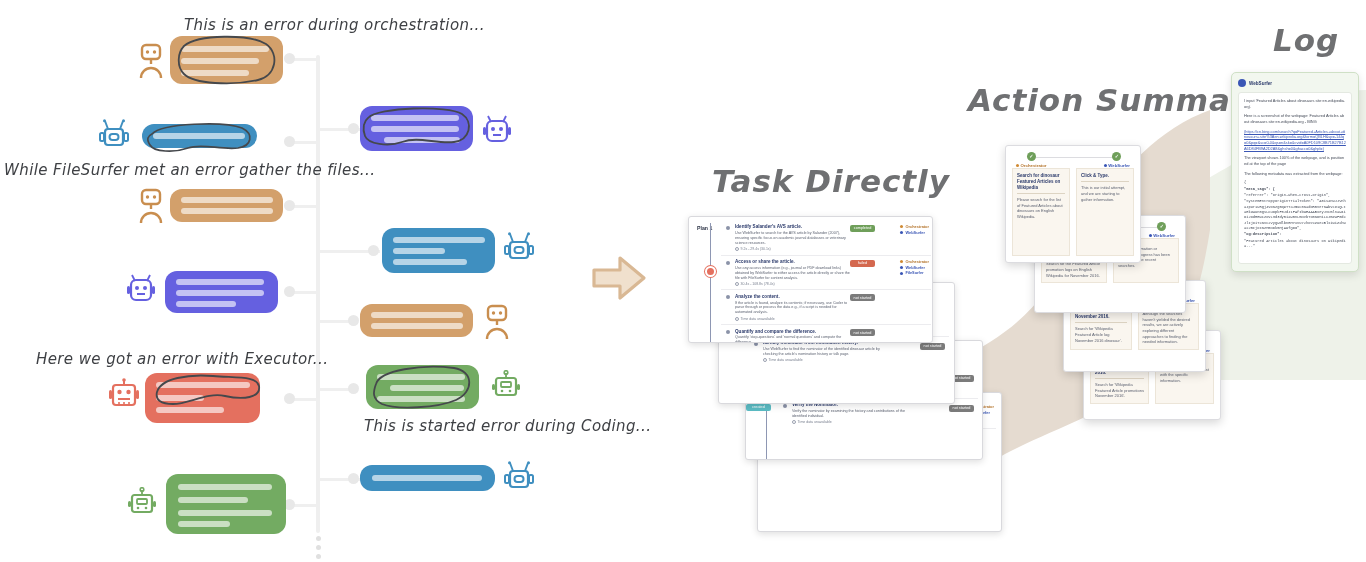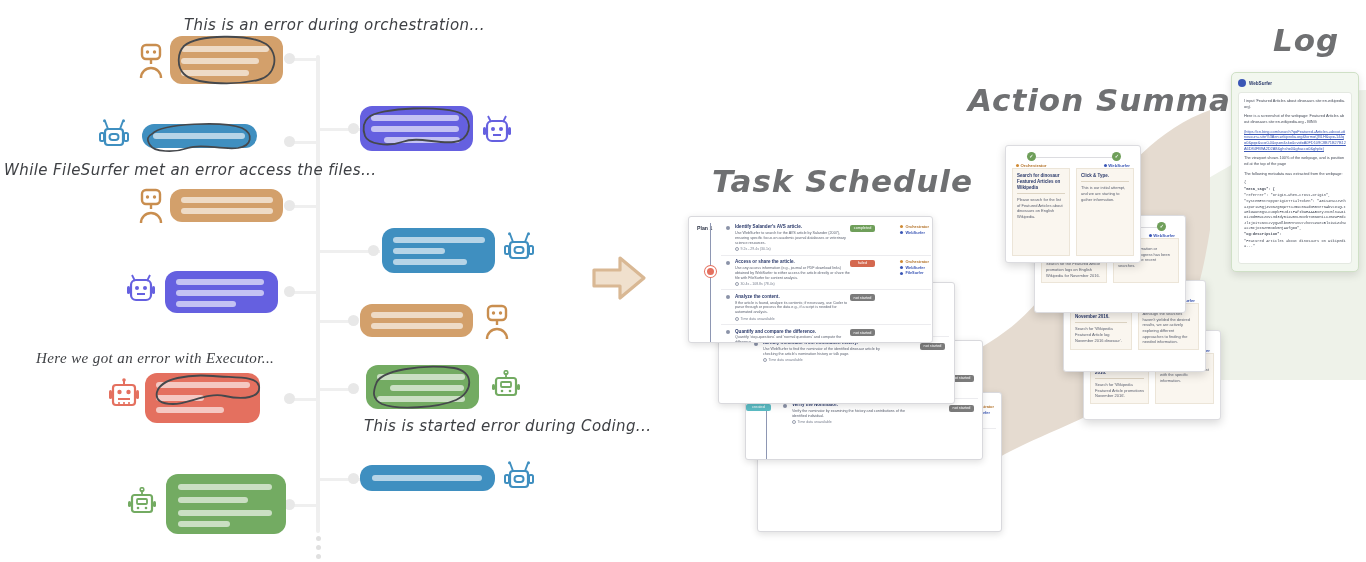--- a/index.html
+++ b/index.html
@@ -192,21 +192,21 @@
       <rect x="26" y="14" width="4" height="8" rx="1.5" fill="none" stroke="#3f8fc0" stroke-width="2"></rect>
     </svg>
   </div>
   <div class="bubble b-blue" style="left:142px; top:124px; width:115px; height:24px;">
     <span class="ln" style="left:11px; top:9px; width:92px;"></span>
   </div>
   <svg class="scribble" style="left:140px; top:118px; width:120px; height:42px;" viewBox="0 0 120 42">
     <path d="M12 16 C22 5 84 3 102 10 C114 16 112 28 98 30 C80 32 62 25 48 30 C34 35 14 34 10 27 C6 21 8 18 12 16 Z" fill="none" stroke="#45484c" stroke-width="1.7" stroke-linecap="round"></path>
   </svg>
 
-  <div class="hand note" style="left:4px; top:161px;">While FileSurfer met an error access the files...</div>
+  <div class="hand note" style="left:4px; top:161px;">While FileSurfer met an error gather the files...</div>
 
   <div class="icon-av" style="left:136px; top:187px;">
     <svg width="30" height="38" viewBox="0 0 30 38">
       <rect x="6" y="3" width="18" height="14" rx="4" fill="none" stroke="#c98e4f" stroke-width="2.4"></rect>
       <circle cx="11.5" cy="10" r="1.7" fill="#c98e4f"></circle>
         <circle cx="18.5" cy="10" r="1.7" fill="#c98e4f"></circle>
       <line x1="15" y1="17" x2="15" y2="22" stroke="#c98e4f" stroke-width="2.4"></line>
       <path d="M5 36 A10 10 0 0 1 25 36" fill="none" stroke="#c98e4f" stroke-width="2.4"></path>
     </svg>
   </div>
@@ -280,21 +280,21 @@
   <div class="icon-av" style="left:482px; top:303px;">
     <svg width="30" height="38" viewBox="0 0 30 38">
       <rect x="6" y="3" width="18" height="14" rx="4" fill="none" stroke="#c98e4f" stroke-width="2.4"></rect>
       <circle cx="11.5" cy="10" r="1.7" fill="#c98e4f"></circle>
         <circle cx="18.5" cy="10" r="1.7" fill="#c98e4f"></circle>
       <line x1="15" y1="17" x2="15" y2="22" stroke="#c98e4f" stroke-width="2.4"></line>
       <path d="M5 36 A10 10 0 0 1 25 36" fill="none" stroke="#c98e4f" stroke-width="2.4"></path>
     </svg>
   </div>
 
-  <div class="hand note" style="left:36px; top:350px;font-family:Liberation Serif, serif;">Here we got an error with Executor...</div>
+  <div class="hand note" style="left:36px; top:350px;">Here we got an error with Executor...</div>
 
   <div class="icon-av" style="left:108px; top:378px;">
     <svg width="32" height="38" viewBox="0 0 32 38">
       <line x1="16" y1="7" x2="16" y2="2" stroke="#e4705f" stroke-width="2"></line>
       <circle cx="16" cy="2" r="1.8" fill="#e4705f"></circle>
       <rect x="5" y="7" width="22" height="20" rx="3" fill="none" stroke="#e4705f" stroke-width="2.2"></rect>
       <circle cx="11.5" cy="14" r="2.2" fill="#e4705f"></circle>
         <circle cx="20.5" cy="14" r="2.2" fill="#e4705f"></circle>
       <line x1="10" y1="21" x2="22" y2="21" stroke="#e4705f" stroke-width="2"></line>
       <line x1="11" y1="24" x2="11" y2="26" stroke="#e4705f" stroke-width="1.6"></line>
@@ -368,21 +368,21 @@
       <rect x="11.5" y="15" width="9" height="6" rx="3" fill="none" stroke="#3f8fc0" stroke-width="2"></rect>
       <rect x="2" y="14" width="4" height="8" rx="1.5" fill="none" stroke="#3f8fc0" stroke-width="2"></rect>
       <rect x="26" y="14" width="4" height="8" rx="1.5" fill="none" stroke="#3f8fc0" stroke-width="2"></rect>
     </svg>
   </div>
 
   <svg class="arrow" style="left:590px; top:252px; width:58px; height:52px;" viewBox="0 0 58 52">
     <path d="M4 18 L30 18 L30 6 L54 26 L30 46 L30 34 L4 34 Z" fill="#f0e0cd" stroke="#d9b894" stroke-width="3.2" stroke-linejoin="round"></path>
   </svg>
 
-  <div class="hand title" style="left:712px; top:163px; font-size:31px;">Task Schedule</div>
+  <div class="hand title" style="left:712px; top:163px; font-size:31px;">Task Directly</div>
 
   <div class="sched-card" style="left:757px; top:392px; width:245px; height:140px;">
     <div class="task-rows" style="left:12px; top:6px; width:226px;">
       <div class="task-row" style="padding-left:14px;">
         <span class="task-bullet"></span>
         <div class="task-title">Access November 2016 Records.</div>
         <div class="task-desc">Directly access the Featured Article candidates and promotions records from November 2016.</div>
         <div class="task-time">
           <span class="clock"></span>
           <span>80.0s - 108.7s (122.4s)</span>

